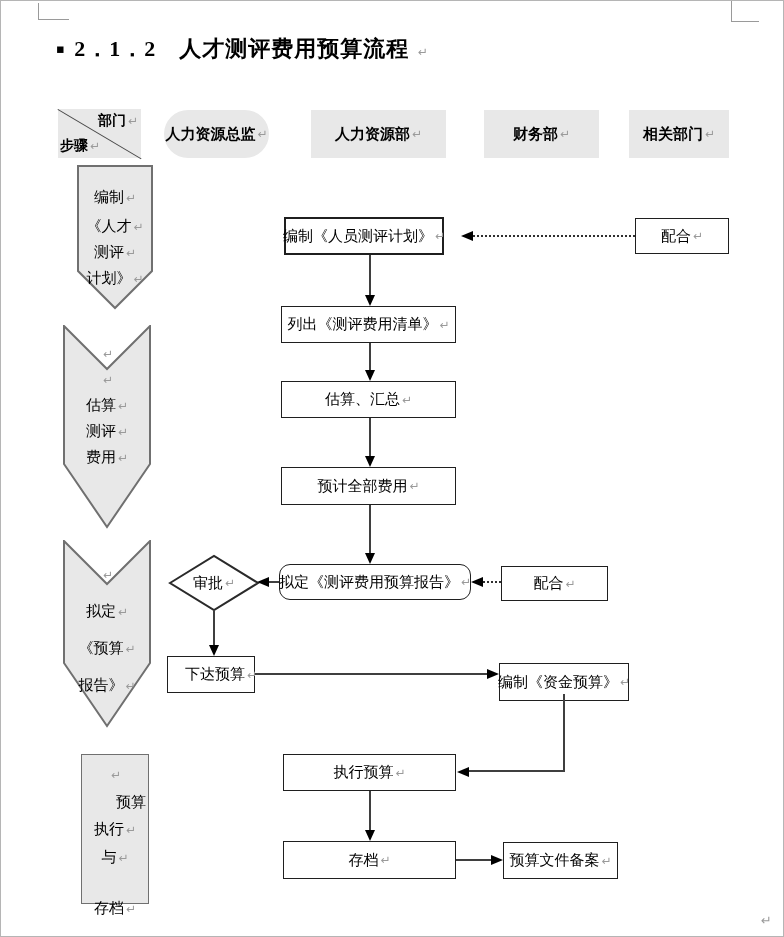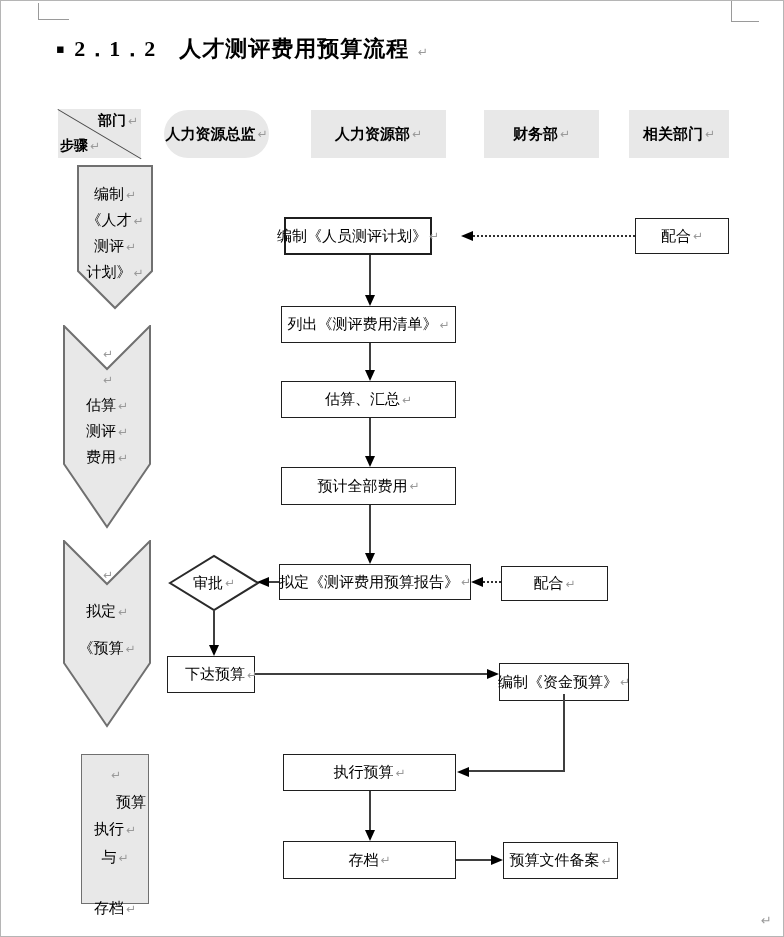--- a/index.html
+++ b/index.html
@@ -83,21 +83,21 @@
   <div class="hdr" style="left:628px;top:109px;width:100px;height:48px;">
     <span>相关部门</span>
       <span class="pilcrow">↵</span>
   </div>
 
   <div class="shape" style="left:76px;top:164px;width:76px;height:145px;">
     <svg width="76" height="145">
       <polygon points="1,1 75,1 75,106 38,143 1,106" fill="#e8e8e8" stroke="#707070" stroke-width="2"></polygon>
     </svg>
     <div class="txt" style="padding-top:17px;">
-      <div class="sline" style="line-height:25px;"><span>编制</span><span class="pilcrow">↵</span></div>
+      <div class="sline" style="line-height:31px;"><span>编制</span><span class="pilcrow">↵</span></div>
       <div class="sline" style="line-height:25px;"><span>《人才</span><span class="pilcrow">↵</span></div>
       <div class="sline" style="line-height:25px;"><span>测评</span><span class="pilcrow">↵</span></div>
       <div class="sline" style="line-height:25px;"><span>计划》</span><span class="pilcrow">↵</span></div>
     </div>
   </div>
 
   <div class="shape" style="left:62px;top:324px;width:88px;height:204px;">
     <svg width="88" height="204">
       <polygon points="1,1 44,44 87,1 87,139 44,202 1,139" fill="#e8e8e8" stroke="#707070" stroke-width="2"></polygon>
     </svg>
@@ -111,54 +111,55 @@
   </div>
 
   <div class="shape" style="left:62px;top:539px;width:88px;height:188px;">
     <svg width="88" height="188">
       <polygon points="1,1 44,44 87,1 87,123 44,186 1,123" fill="#e8e8e8" stroke="#707070" stroke-width="2"></polygon>
     </svg>
     <div class="txt" style="padding-top:16px;">
       <div class="sline" style="line-height:36px;"><span></span><span class="pilcrow">↵</span></div>
       <div class="sline" style="line-height:36px;"><span>拟定</span><span class="pilcrow">↵</span></div>
       <div class="sline" style="line-height:36px;"><span>《预算</span><span class="pilcrow">↵</span></div>
+      <div class="sline" style="line-height:36px;"><span>报告》</span><span class="pilcrow">↵</span></div>
     </div>
   </div>
 
   <div class="steprect">
     <div class="txt" style="padding-top:6px;">
       <div class="sline" style="line-height:27px;"><span></span><span class="pilcrow">↵</span></div>
       <div class="sline" style="line-height:27px;padding-left:32px;"><span>预算</span></div>
       <div class="sline" style="line-height:27px;"><span>执行</span><span class="pilcrow">↵</span></div>
       <div class="sline" style="line-height:27px;"><span>与</span><span class="pilcrow">↵</span></div>
       <div class="sline" style="line-height:32px;margin-top:20px;"><span>存档</span><span class="pilcrow">↵</span></div>
     </div>
   </div>
 
-  <div class="box" style="left:283px;top:216px;width:148px;height:38px;border-width:2px;">
+  <div class="box" style="left:283px;top:216px;width:160px;height:38px;border-width:2px;">
     <span>编制《人员测评计划》</span>
       <span class="pilcrow">↵</span>
   </div>
   <div class="box" style="left:634px;top:217px;width:94px;height:36px;">
     <span>配合</span>
       <span class="pilcrow">↵</span>
   </div>
   <div class="box" style="left:280px;top:305px;width:175px;height:37px;">
     <span>列出《测评费用清单》</span>
       <span class="pilcrow">↵</span>
   </div>
   <div class="box" style="left:280px;top:380px;width:175px;height:37px;">
     <span>估算、汇总</span>
       <span class="pilcrow">↵</span>
   </div>
   <div class="box" style="left:280px;top:466px;width:175px;height:38px;">
     <span>预计全部费用</span>
       <span class="pilcrow">↵</span>
   </div>
-  <div class="box" style="left:278px;top:563px;width:192px;height:36px;">
+  <div class="box" style="left:278px;top:563px;width:192px;height:36px;border-radius:11px;">
     <span>拟定《测评费用预算报告》</span>
       <span class="pilcrow">↵</span>
   </div>
 
   <div class="shape" style="left:167px;top:553px;width:92px;height:58px;">
     <svg width="92" height="58">
       <polygon points="2,29 46,2 90,29 46,56" fill="#ffffff" stroke="#2a2a2a" stroke-width="2"></polygon>
     </svg>
     <div class="dlabel" style="left:0;top:0;width:92px;height:58px;">
       <span>审批</span>

